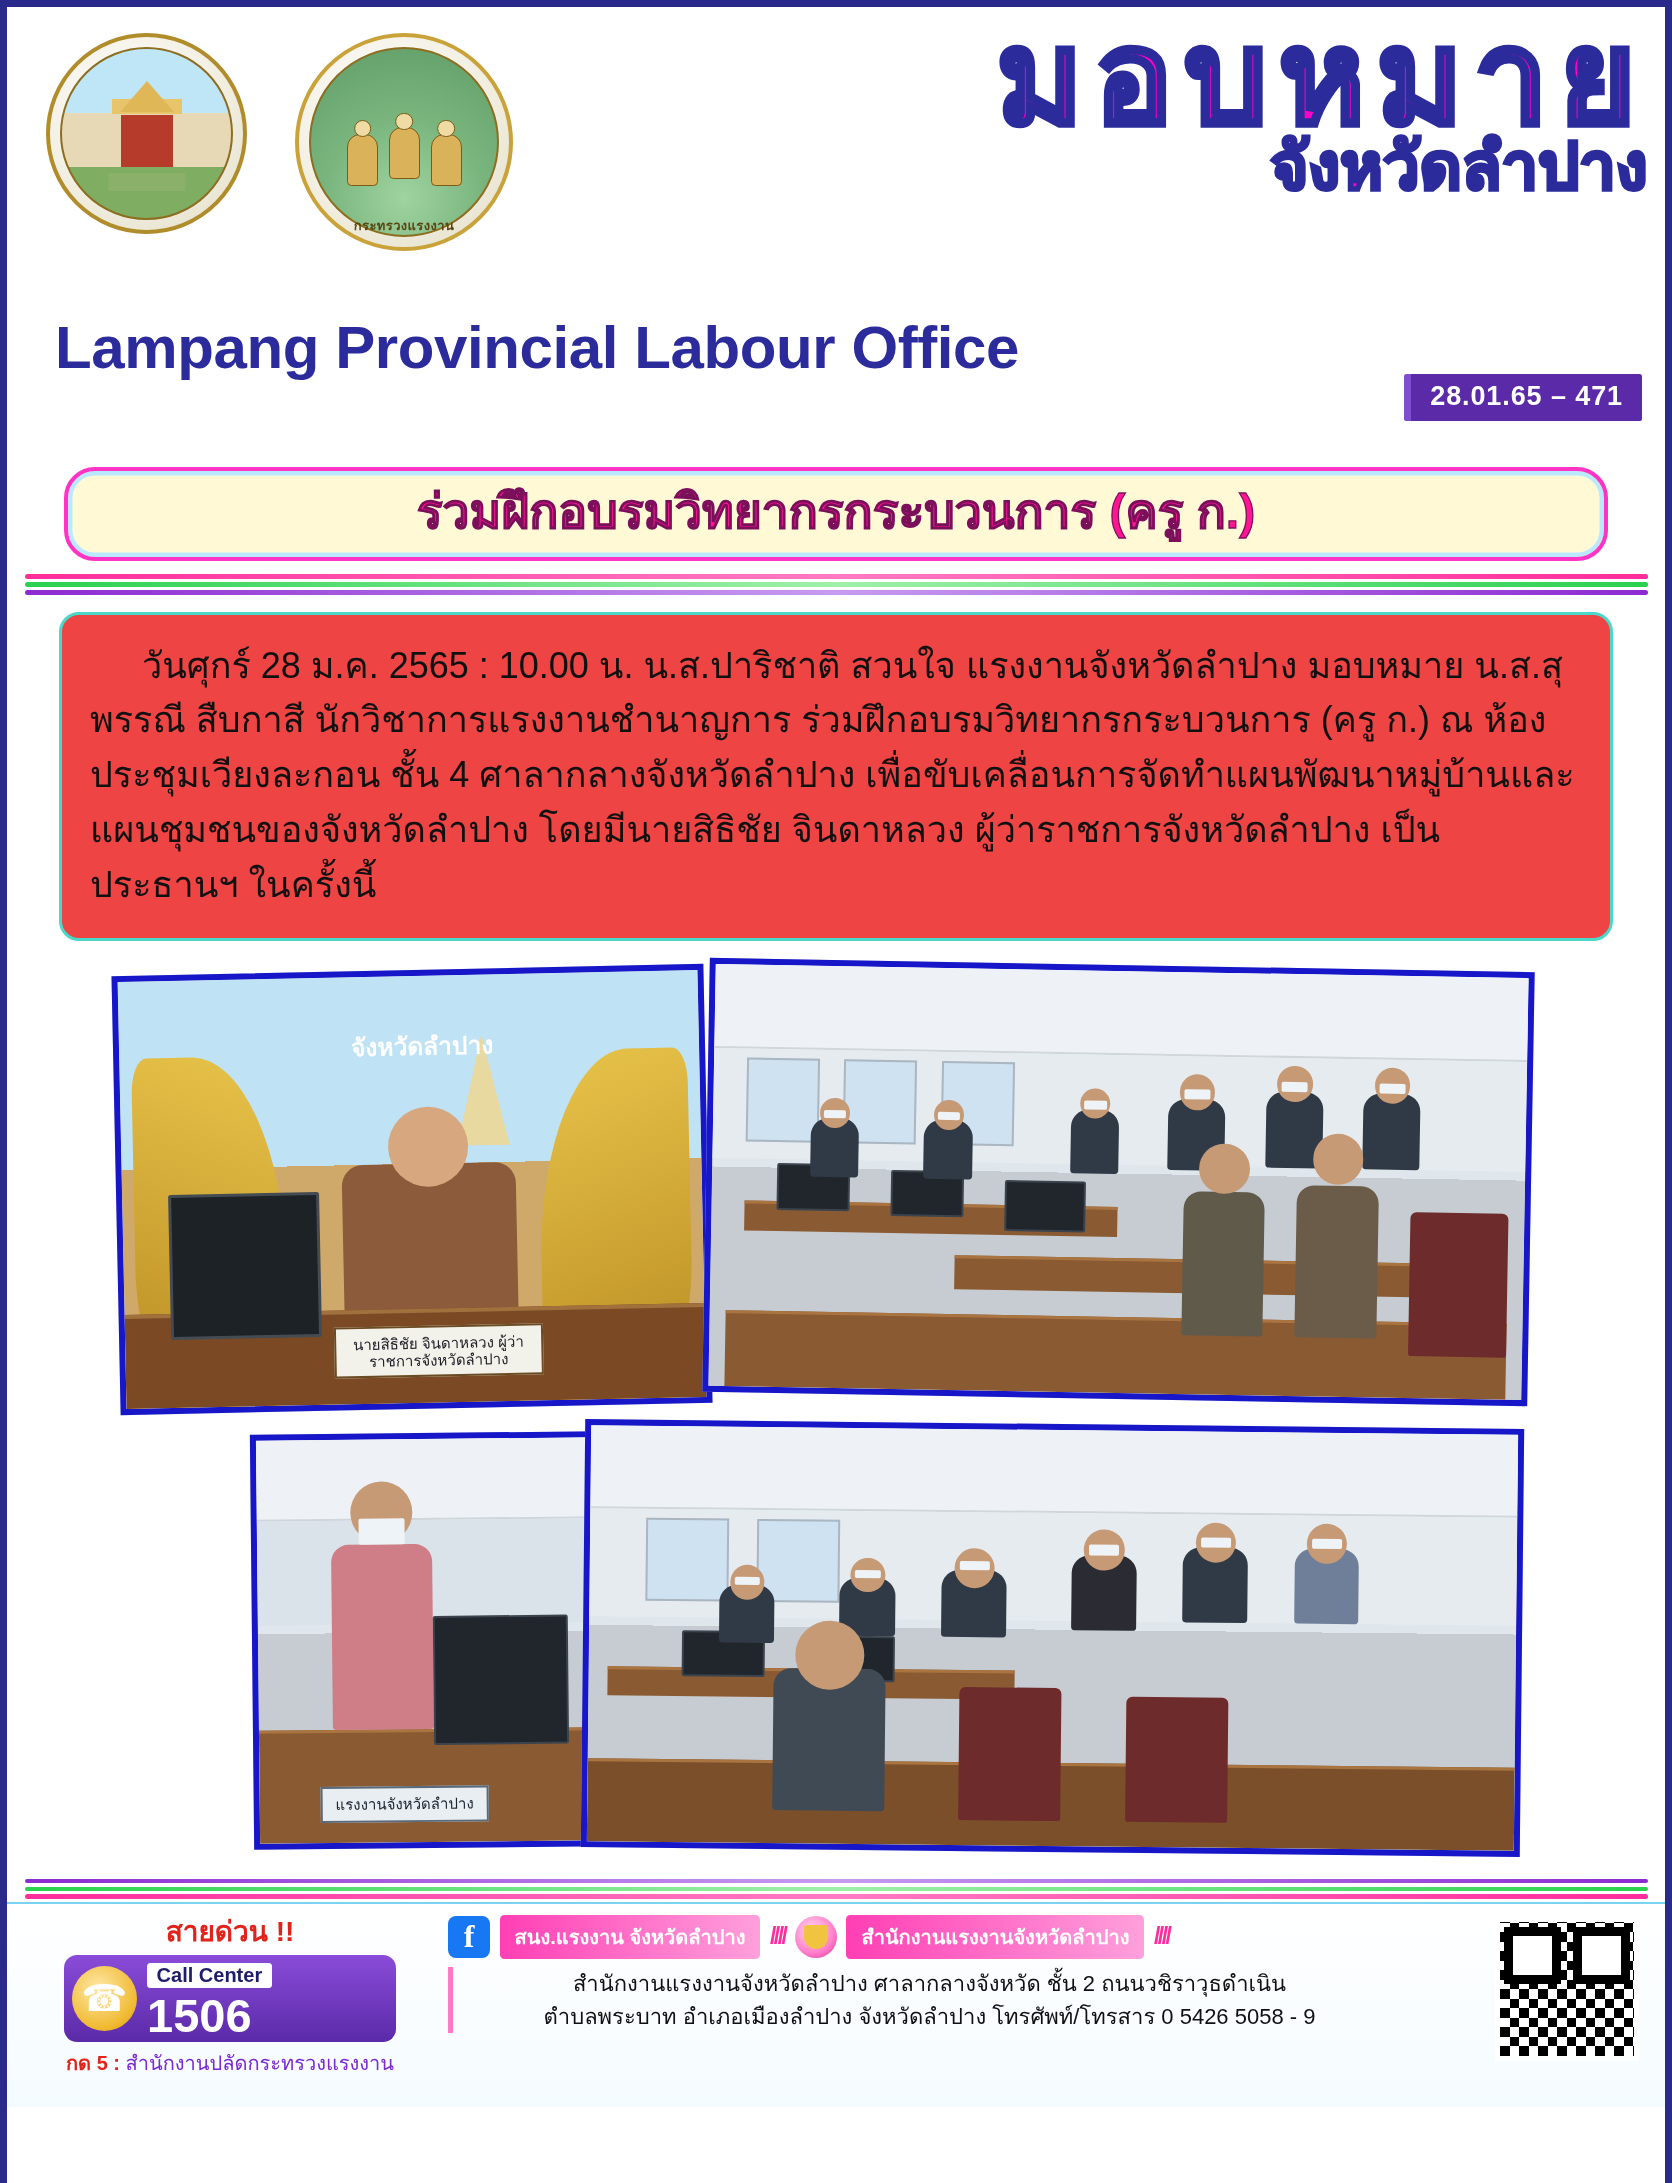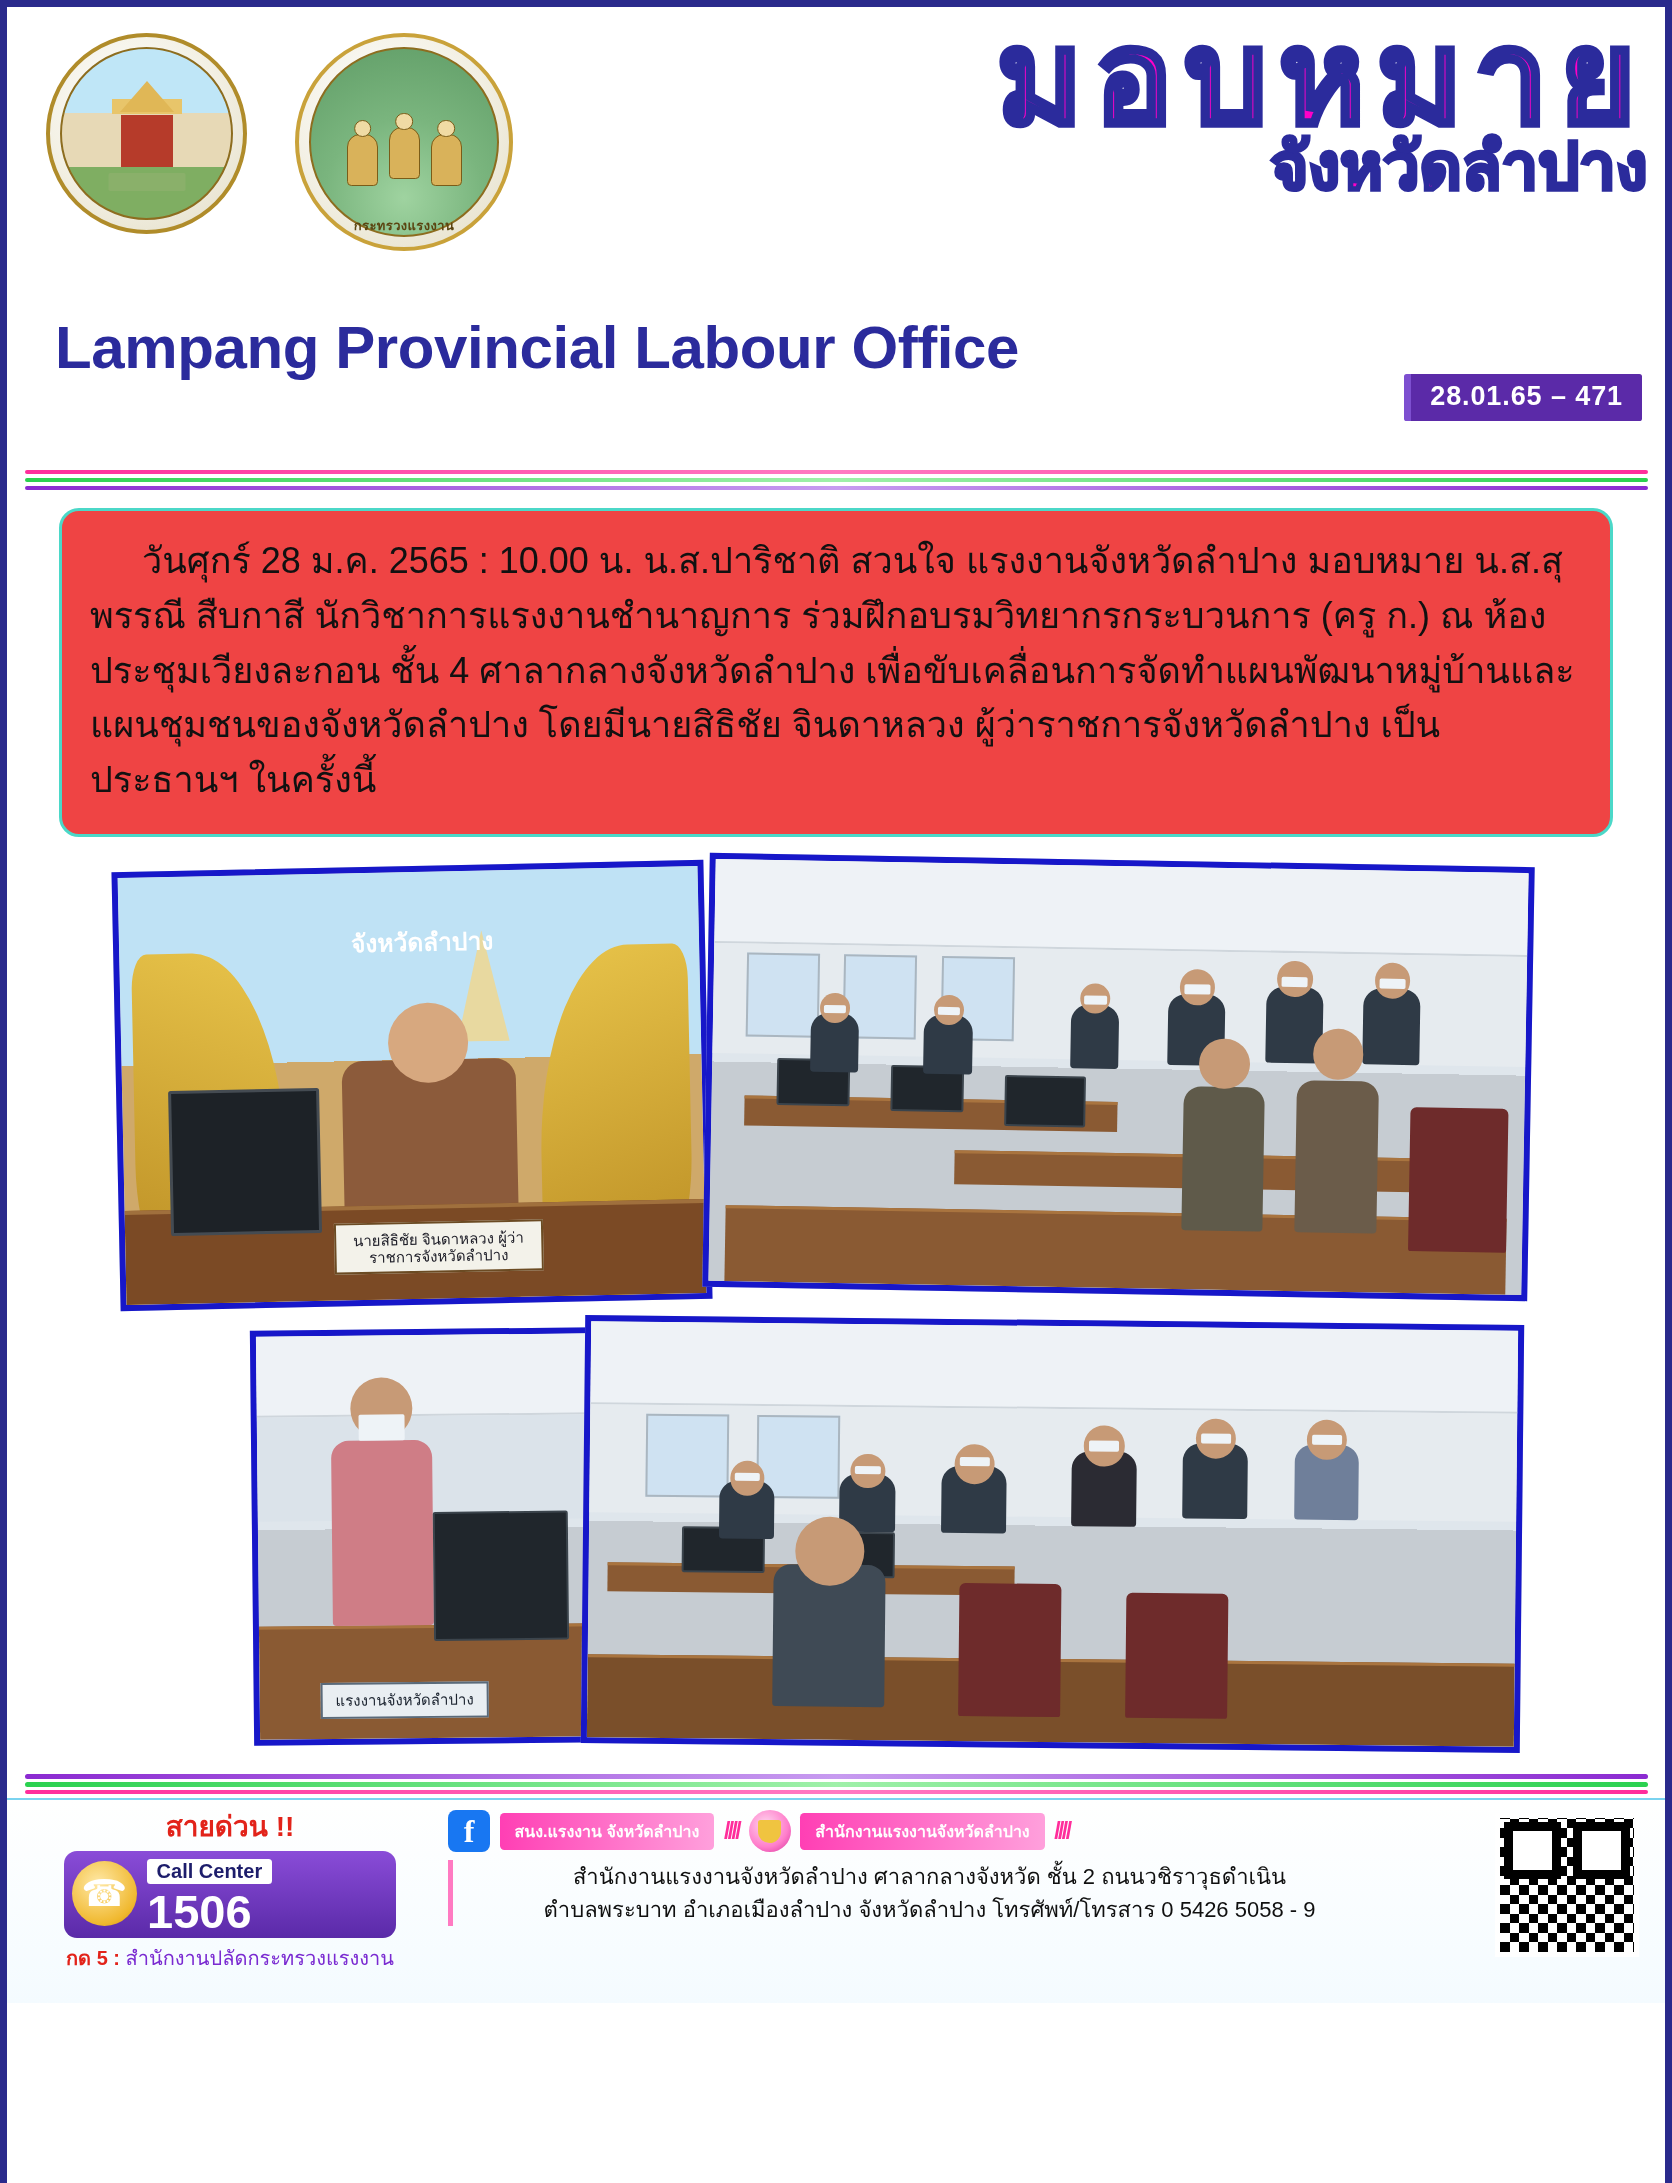--- a/index.html
+++ b/index.html
@@ -255,21 +255,21 @@
   .cc-sub b { color:#e2231a; }
   .cc-sub span { color:#7a2ad1; }
   .social { position:absolute; left: 441px; top: 10.5px; width: 952px; }
   .soc-row { display:flex; align-items:center; gap: 9.6px; margin-bottom: 4.4px; }
   .fb {
     width: 42px; height: 42px; border-radius: 7.9px; background:#1877f2; color:#fff;
     font-size: 32px; font-weight:bold; display:flex; align-items:center; justify-content:center;
     font-family:"Liberation Serif", serif;
   }
   .soc-pink { background: linear-gradient(90deg,#ff3fb4,#ffa0dc); color:#ffffff;
-    font-size: 16px; font-weight:bold; padding: 6.1px 15px; border-radius: 4.4px; flex:0 0 auto; }
+    font-size: 20px; font-weight:bold; padding: 6.1px 15px; border-radius: 4.4px; flex:0 0 auto; }
   .soc-slash { color:#ff2d9b; font-size: 23px; font-weight:bold; letter-spacing:-2.6px; }
   .line-ic {
     width: 42px; height: 42px; border-radius: 50%;
     background: radial-gradient(circle at 40% 35%, #ffd6ef, #ff7ecb 60%, #d42e9a);
     display:flex; align-items:center; justify-content:center;
   }
   .line-ic i { width:23.6px; height:23.6px; background:#f0c440; border-radius:2.6px 2.6px 50% 50%; display:block; }
   .addr {
     margin-top: 7.9px; font-size: 22px; line-height: 1.5; color:#101010; text-align:center;
     border-left: 5.2px solid #ff7ac2; padding-left: 6px;
@@ -315,20 +315,23 @@
 
     <div class="title-block">
       <div class="t-raengngan">มอบหมาย</div>
       <div class="t-changwat">จังหวัดลำปาง</div>
     </div>
 
     <div class="t-eng">Lampang Provincial Labour Office</div>
     <div class="date-badge">28.01.65 – 471</div>
   </div>
 
+  <div class="headline-wrap">
+    <div class="headline">ร่วมฝึกอบรมวิทยากรกระบวนการ (ครู ก.)</div>
+  </div>
 
   <div class="rules">
     <div class="rule r1"></div>
     <div class="rule r2"></div>
     <div class="rule r3"></div>
   </div>
 
   <div class="bodybox">
     <p>วันศุกร์ 28 ม.ค. 2565 : 10.00 น. น.ส.ปาริชาติ สวนใจ แรงงานจังหวัดลำปาง มอบหมาย น.ส.สุพรรณี สืบกาสี นักวิชาการแรงงานชำนาญการ ร่วมฝึกอบรมวิทยากรกระบวนการ (ครู ก.) ณ ห้องประชุมเวียงละกอน ชั้น 4 ศาลากลางจังหวัดลำปาง เพื่อขับเคลื่อนการจัดทำแผนพัฒนาหมู่บ้านและแผนชุมชนของจังหวัดลำปาง โดยมีนายสิธิชัย จินดาหลวง ผู้ว่าราชการจังหวัดลำปาง เป็นประธานฯ ในครั้งนี้</p>
   </div>

